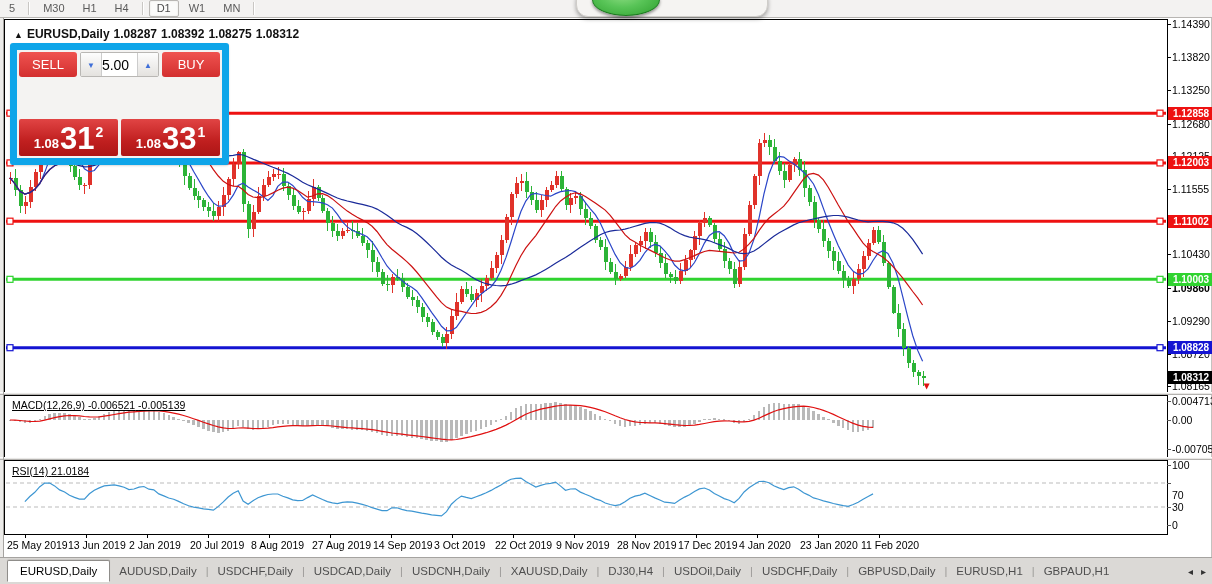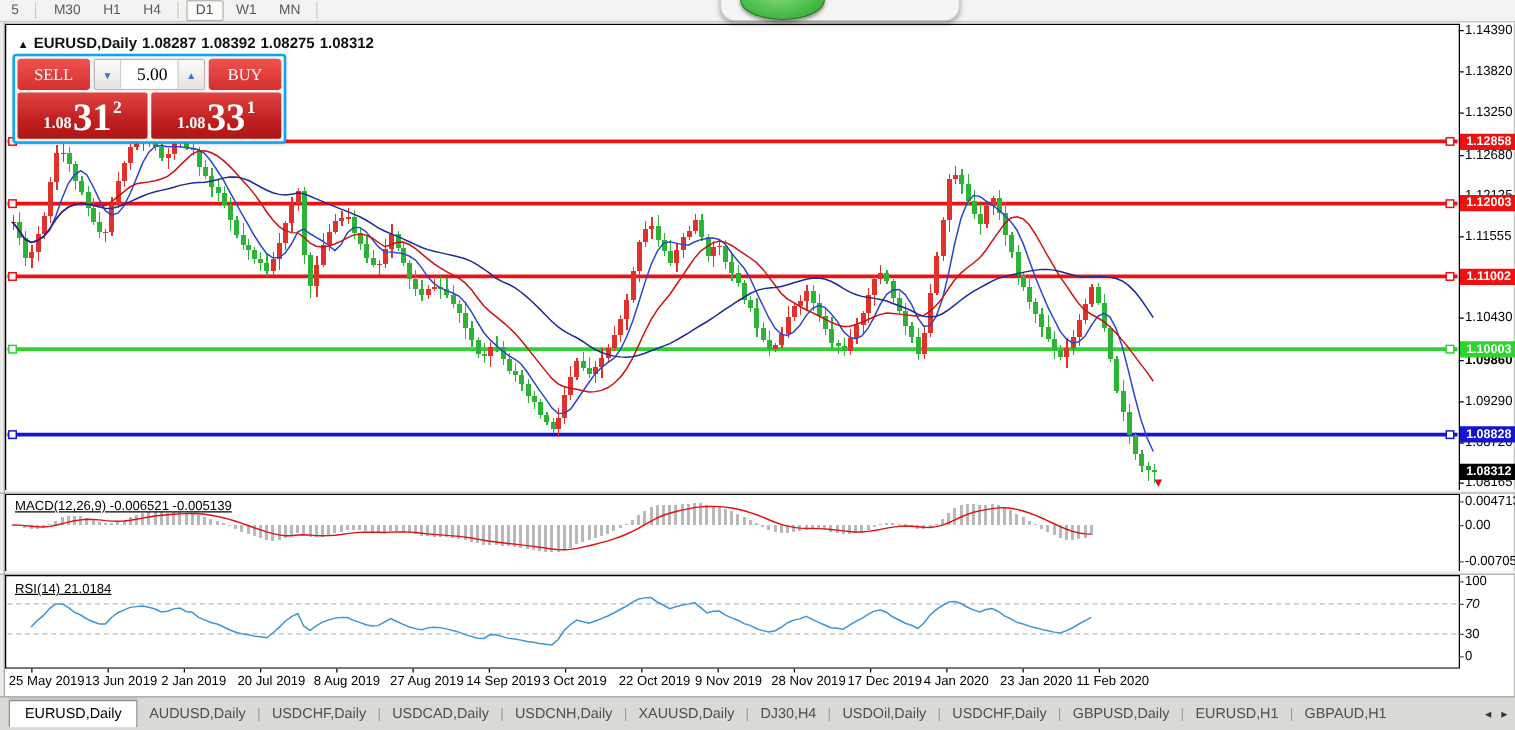--- a/index.html
+++ b/index.html
@@ -29,29 +29,29 @@
   svg.layer{position:absolute;z-index:3;}
   
   .ax-label{position:absolute;left:1172px;font-size:10.5px;color:#000;z-index:4;white-space:nowrap;}
   .ax-dash{position:absolute;left:1167px;width:4px;height:1px;background:#000;z-index:4;}
   .ax-badge{position:absolute;left:1168px;width:46px;height:13px;z-index:6;color:#fff;font-size:10px;font-weight:bold;text-align:center;line-height:13px;}
   .ind-label{position:absolute;font-size:10.5px;color:#000;z-index:4;white-space:nowrap;text-decoration:underline;}
   
   .chart-header{position:absolute;left:14px;top:27px;font-size:12px;font-weight:bold;color:#111;z-index:20;}
   .chart-header span{margin-right:4px;}
   .tri{font-size:9px;margin-right:5px;}
-  .trade-panel{position:absolute;left:10px;top:43px;width:219px;z-index:21;background:#f4f3f2;border:2px solid #0ea5e9;border-radius:3px;padding:2px;box-sizing:border-box;box-shadow:0 1px 2px rgba(0,0,0,.15);font-family:Liberation Serif, serif;}
+  .trade-panel{position:absolute;left:10px;top:43px;width:219px;z-index:21;background:#f4f3f2;border:7px solid #0ea5e9;border-radius:3px;padding:2px;box-sizing:border-box;box-shadow:0 1px 2px rgba(0,0,0,.15);}
   .tp-row1{display:flex;height:25px;}
   .tp-btn{width:58px;height:25px;background:linear-gradient(#ef5350,#d32f2f);color:#fff;font-size:13px;text-align:center;line-height:25px;border-radius:3px;}
   .tp-spin{flex:1;display:flex;margin:0 3px;border:1px solid #b9b7b4;border-radius:2px;background:#fff;overflow:hidden;}
   .spin-btn{width:20px;background:linear-gradient(#fdfdfd,#e4e2df);border-right:1px solid #ccc;font-size:8px;color:#3f6fd8;text-align:center;line-height:25px;}
   .spin-btn.up{border-right:none;border-left:1px solid #ccc;}
   .tp-vol{flex:1;font-size:14px;color:#000;text-align:right;padding-right:8px;line-height:25px;background:#fff;}
   .tp-row2{display:flex;margin-top:2px;}
-  .price-box{width:106px;height:37px;background:linear-gradient(#e14444 0%,#c01f1f 60%,#ad1616 100%);color:#fff;display:flex;align-items:flex-end;justify-content:center;border-radius:2px;padding-bottom:2px;box-sizing:border-box;}
+  .price-box{width:106px;height:37px;background:linear-gradient(#e14444 0%,#c01f1f 60%,#ad1616 100%);color:#fff;display:flex;align-items:flex-end;justify-content:center;border-radius:2px;padding-bottom:2px;box-sizing:border-box;margin-top:40px;}
   .price-box.left{margin-right:3px;}
   .pb-small{font-size:13px;font-weight:bold;margin:0 1px 3px 0;}
   .pb-big{font-size:31px;font-weight:bold;line-height:30px;}
   .pb-sup{font-size:14px;font-weight:bold;margin:0 0 14px 1px;}
   
   .date-strip{position:absolute;left:4px;top:535px;width:1164px;height:22px;background:#fff;z-index:4;}
   .date-label{position:absolute;top:4px;font-size:10.5px;color:#000;white-space:nowrap;}
   .date-tick{position:absolute;top:0;width:1px;height:3px;background:#000;}
   
   .tabbar{position:absolute;left:0;top:557px;width:1212px;height:27px;background:#dbd9d6;border-top:1px solid #a5a3a0;display:flex;align-items:center;z-index:30;box-sizing:border-box;}
@@ -1101,21 +1101,21 @@
     <div class="ax-badge" style="top: 341.208px; background: rgb(20, 20, 210);">1.08828</div>
     <div class="ax-badge" style="top: 371.24px; background: rgb(0, 0, 0);">1.08312</div>
     <div class="ax-label" style="top: 394.677px;">0.004713</div>
     <div class="ax-dash" style="top: 400.677px; background: rgb(85, 85, 85);"></div>
     <div class="ax-label" style="top: 414px;">0.00</div>
     <div class="ax-dash" style="top: 420px; background: rgb(85, 85, 85);"></div>
     <div class="ax-label" style="top: 442.93px;">-0.007056</div>
     <div class="ax-dash" style="top: 448.93px; background: rgb(85, 85, 85);"></div>
     <div class="ax-label" style="top: 459px;">100</div>
     <div class="ax-dash" style="top: 465px; background: rgb(85, 85, 85);"></div>
-    <div class="ax-label" style="top: 477px; font-style: italic;">70</div>
+    <div class="ax-label" style="top: 489px;">70</div>
     <div class="ax-dash" style="top: 483px; background: rgb(85, 85, 85);"></div>
     <div class="ax-label" style="top: 501px;">30</div>
     <div class="ax-dash" style="top: 507px; background: rgb(85, 85, 85);"></div>
     <div class="ax-label" style="top: 519px;">0</div>
     <div class="ax-dash" style="top: 525px; background: rgb(85, 85, 85);"></div>
   </div>
 <div class="date-strip" id="date-strip">
     <div class="date-tick" style="left: 21px;"></div>
     <div class="date-label" style="left: 3px;">25 May 2019</div>
     <div class="date-tick" style="left: 82px;"></div>

